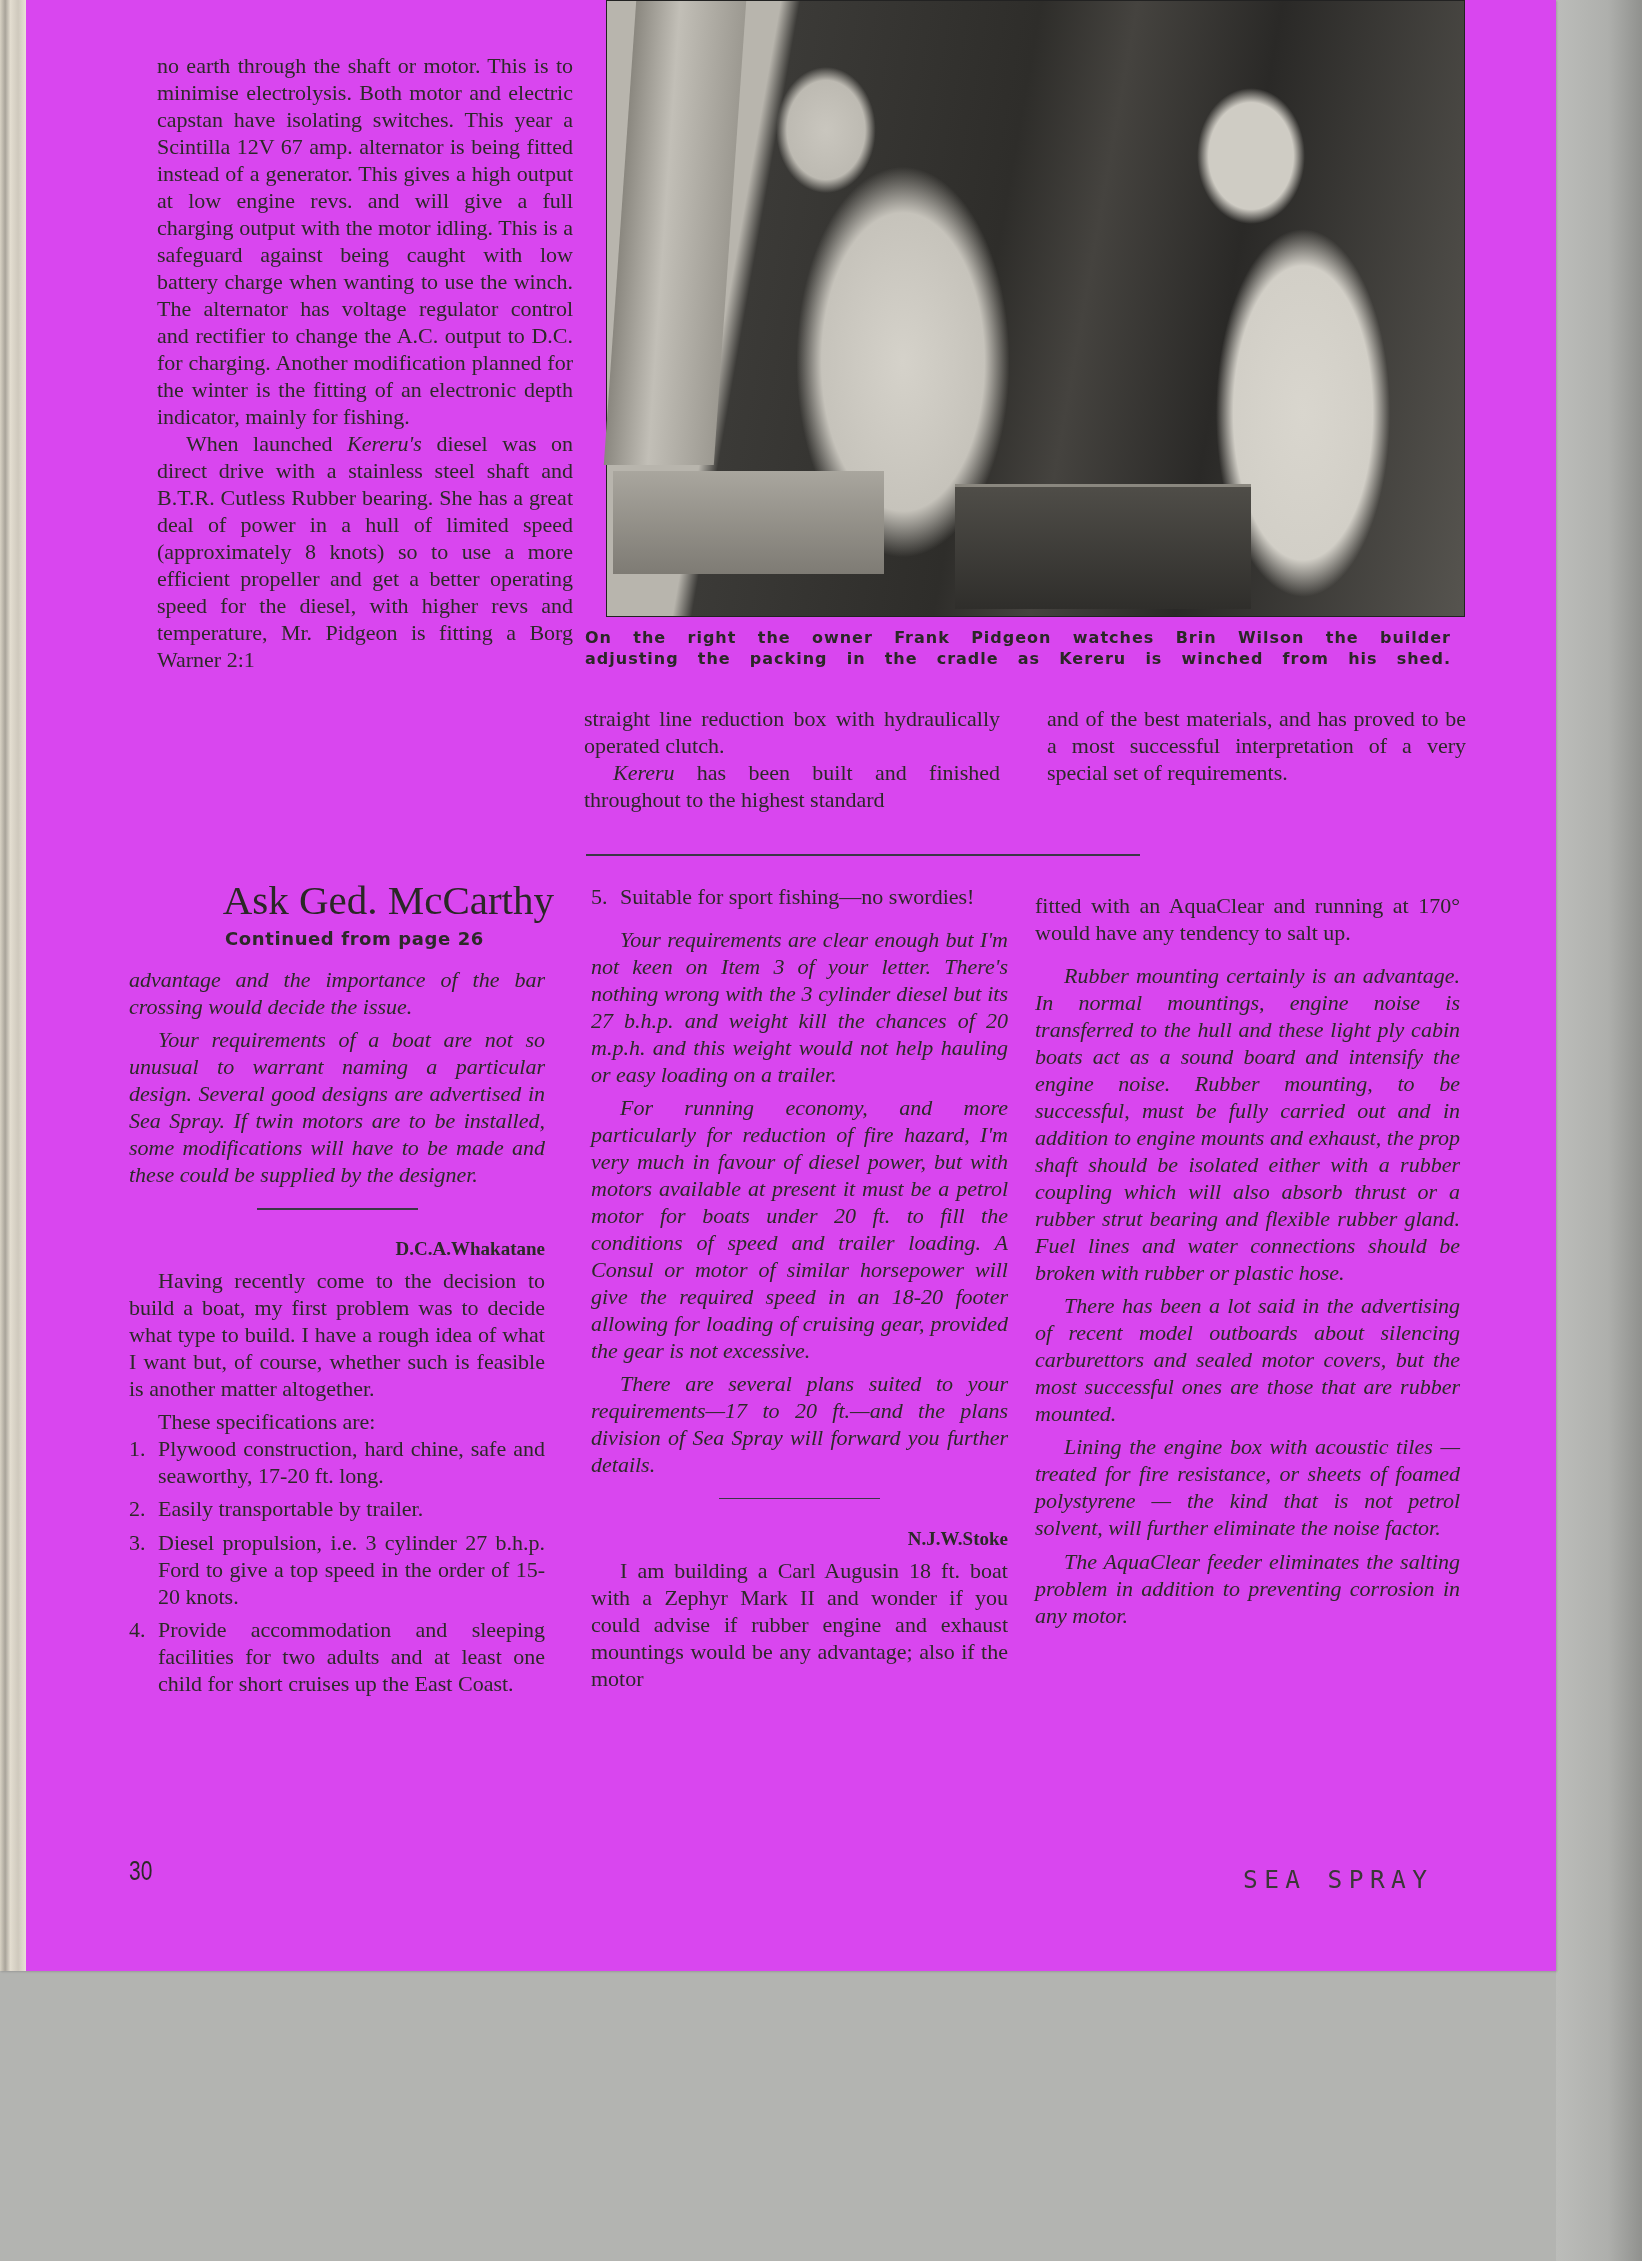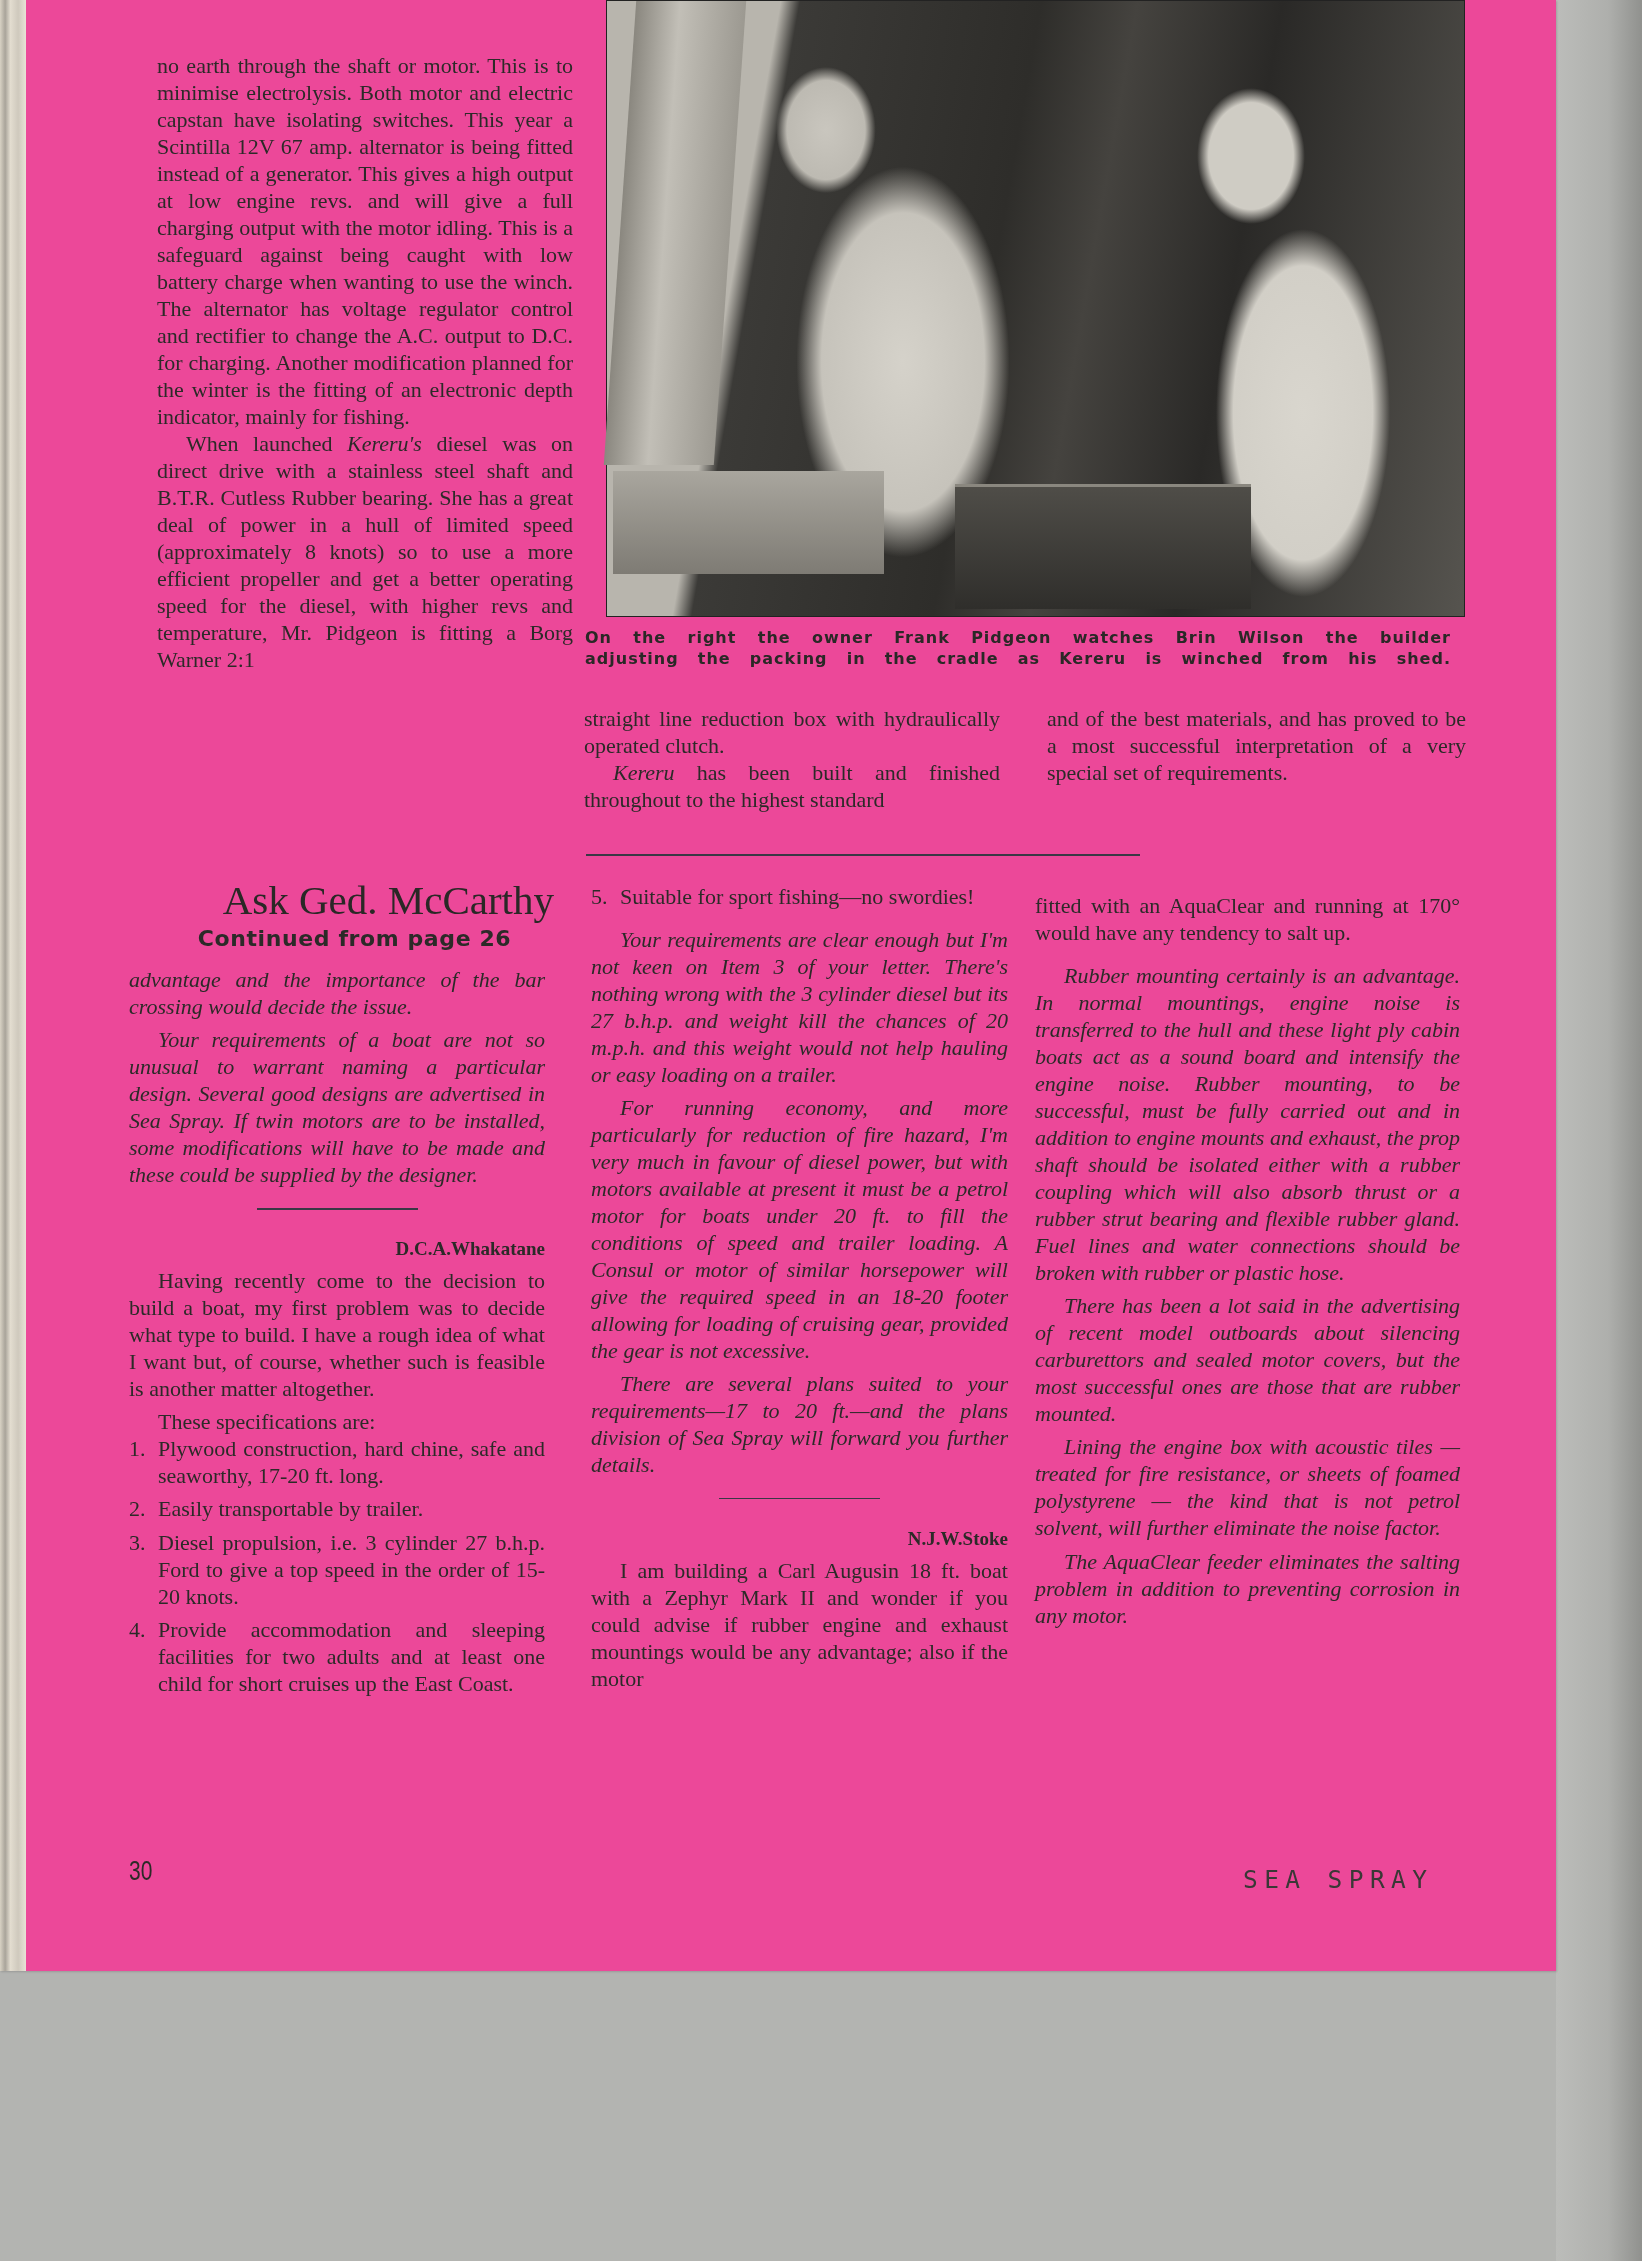--- a/index.html
+++ b/index.html
@@ -8,21 +8,21 @@
     background: #b3b4b1;
     font-family: "Liberation Serif", "DejaVu Serif", serif;
     color: #2c2a28;
   }
   .scanner-right {
     position: absolute; left: 1556px; top: 0; width: 87px; height: 2261px;
     background: linear-gradient(to right, #bcbdba 0%, #aeafac 60%, #8f908d 100%);
   }
   .page {
     position: absolute; left: 0; top: 0; width: 1556px; height: 1971px;
-    background: #ec4899;
+    background: #d946ef;
     box-shadow: 1.3px 1.3px 1.9px rgba(0,0,0,0.15);
   }
   .binding {
     position: absolute; left: 0; top: 0; width: 26px; height: 1971px;
     background: linear-gradient(to right, #d8d2c4 0%, #a9a49a 20%, #e3ddd0 40%, #cfc9bd 70%, #e8e2d6 100%);
   }
   .col { position: absolute; font-size: 22px; line-height: 27px; text-align: justify; }
   .col p { margin: 0; }
   .indent { text-indent: 29px; }
   .gap { margin-top: 6.4px !important; }
@@ -72,21 +72,21 @@
   }
 
   
   .section-title {
     position: absolute; left: 167px; top: 876px; width: 387px;
     font-size: 41px; line-height: 49px; text-align: right; color: #2a2826;
   }
   .section-sub {
     position: absolute; left: 155px; top: 928px; width: 399px;
     font-family: "DejaVu Sans", "Liberation Sans", sans-serif;
-    font-weight: bold; font-size: 22px; line-height: 22px; text-align: center;
+    font-weight: bold; font-size: 18px; line-height: 22px; text-align: center;
     letter-spacing: 0.6px;
   }
   .col-low-1 { left: 129px; top: 966px; width: 416px; }
   .col-low-2 { left: 591px; top: 883px; width: 417px; }
   .col-low-3 { left: 1035px; top: 892px; width: 425px; }
 
   .short-rule { width: 161px; height: 1.9px; background: #3a3845; margin: 19.3px auto 24.5px auto; }
   .letter-head {
     display: flex; justify-content: flex-end; font-weight: bold;
     font-size: 19px; line-height: 30px; margin-bottom: 2.6px;

